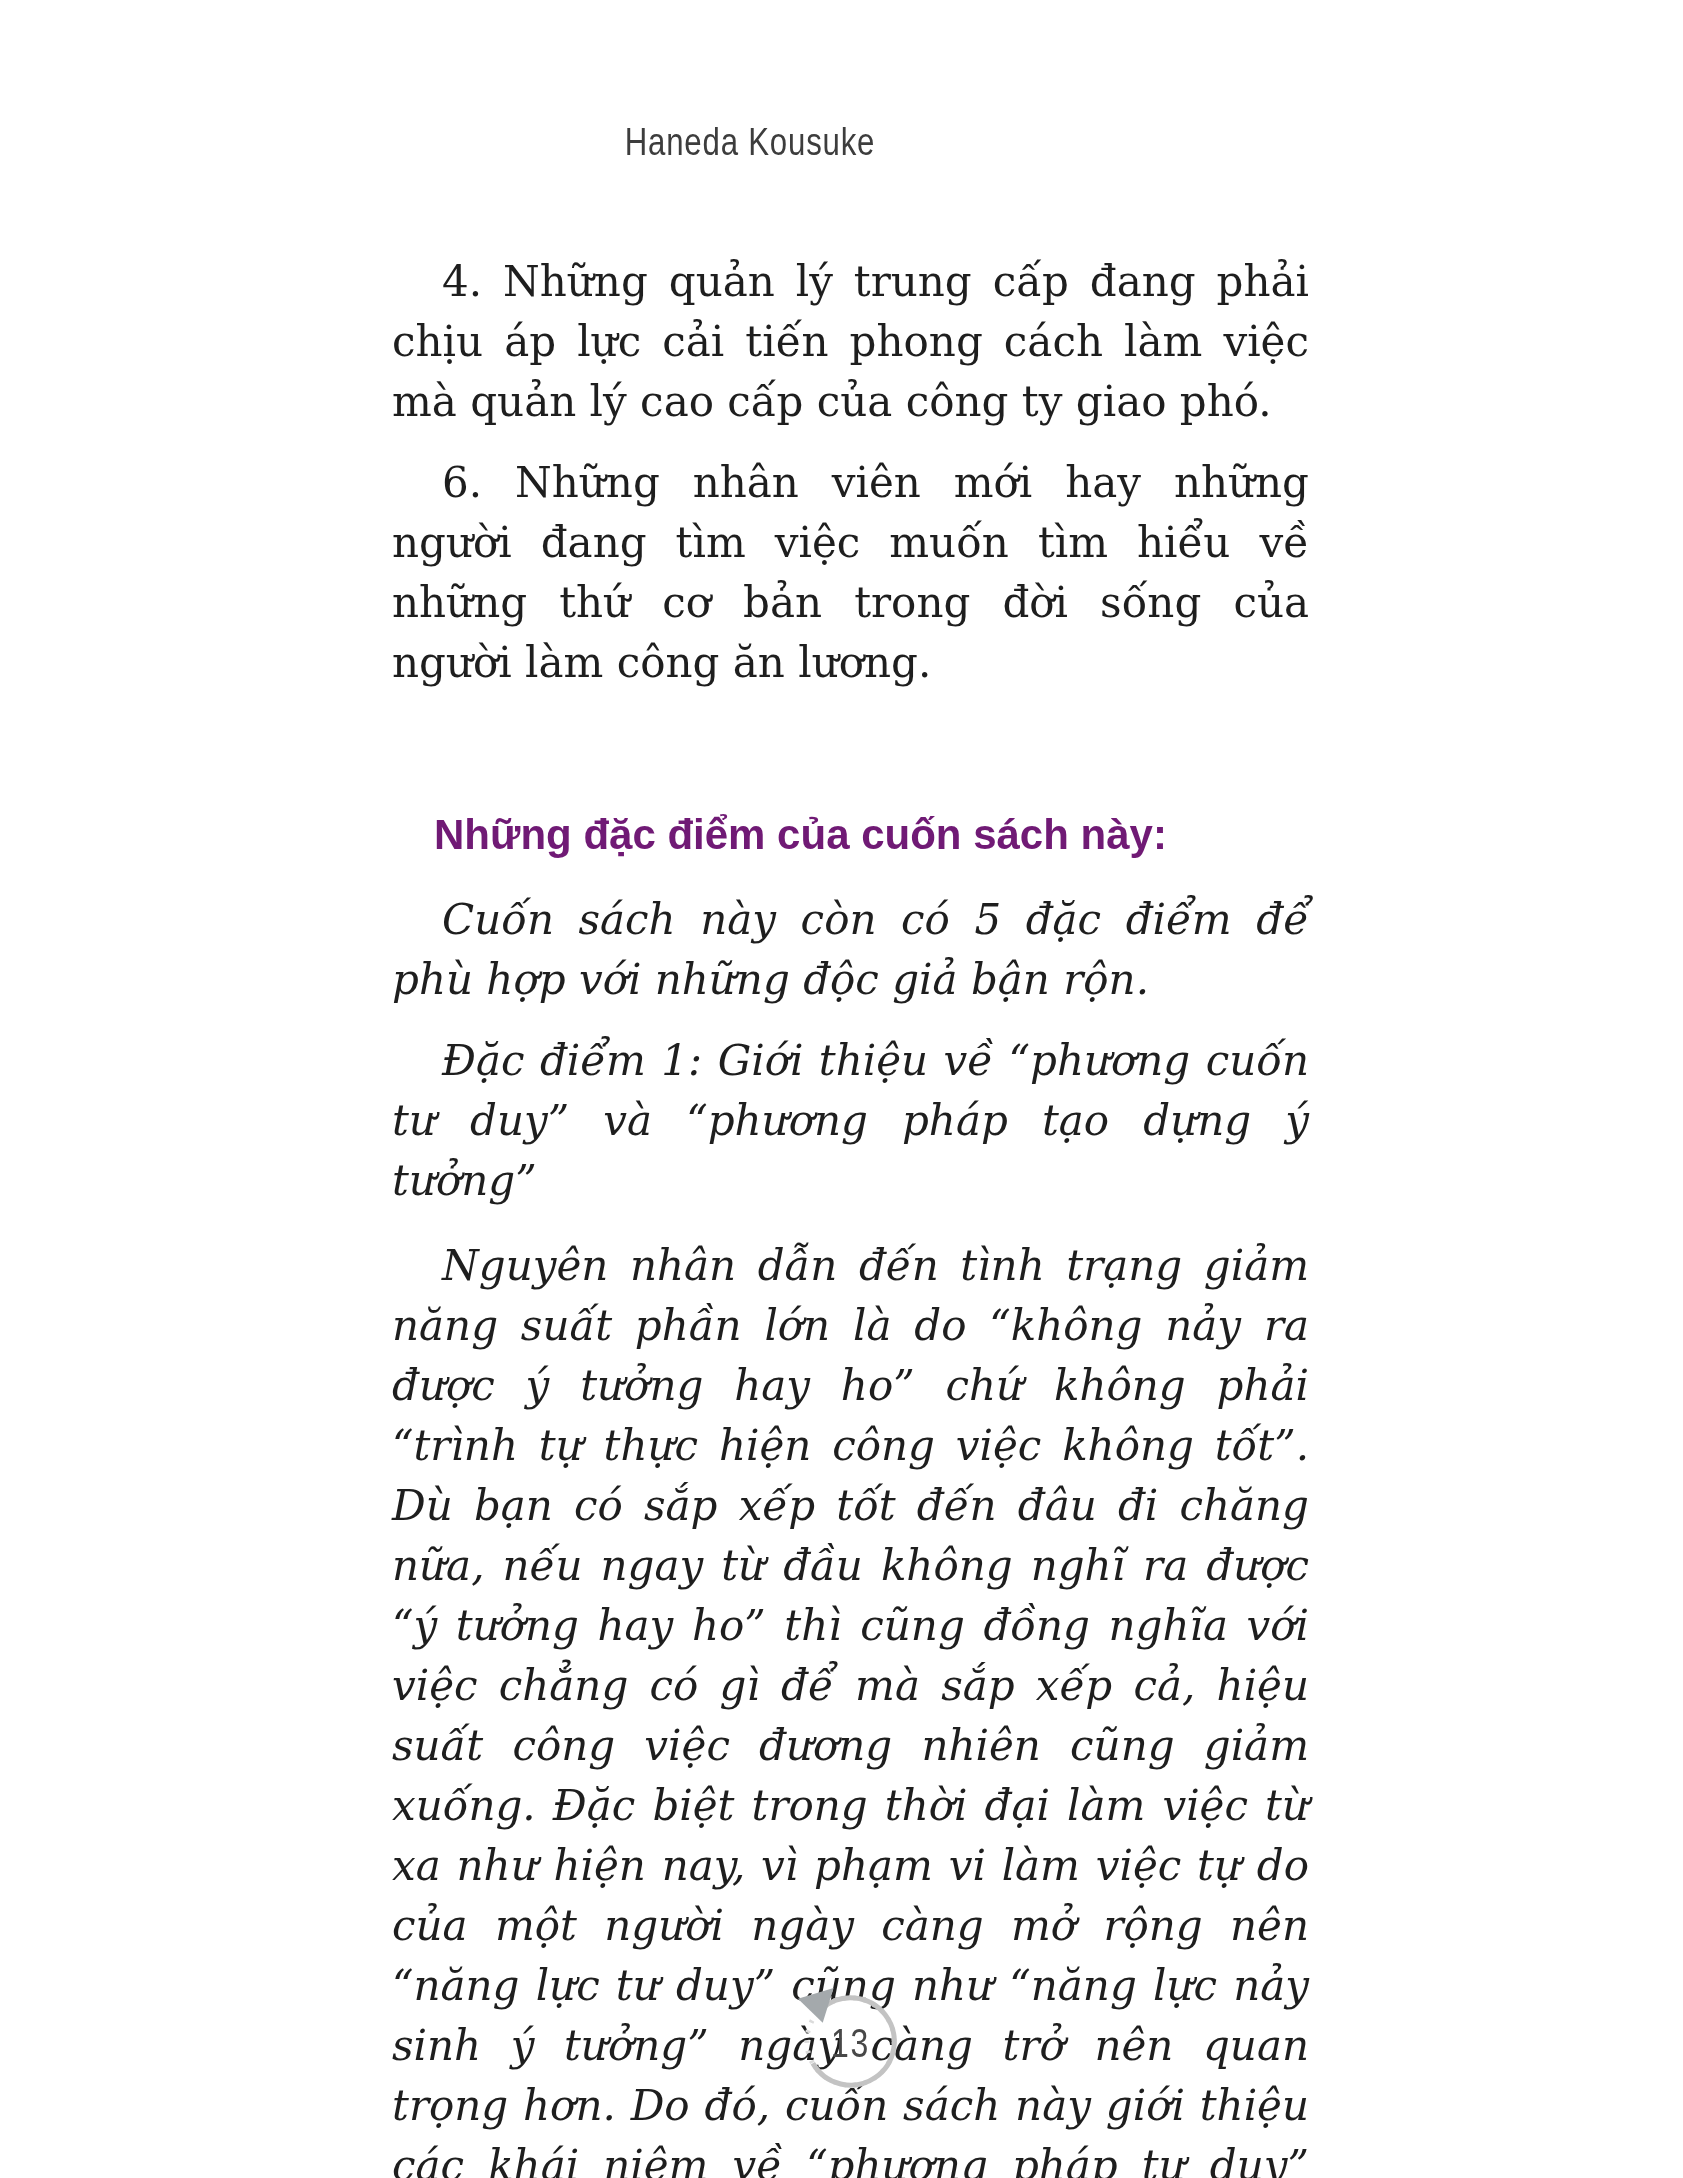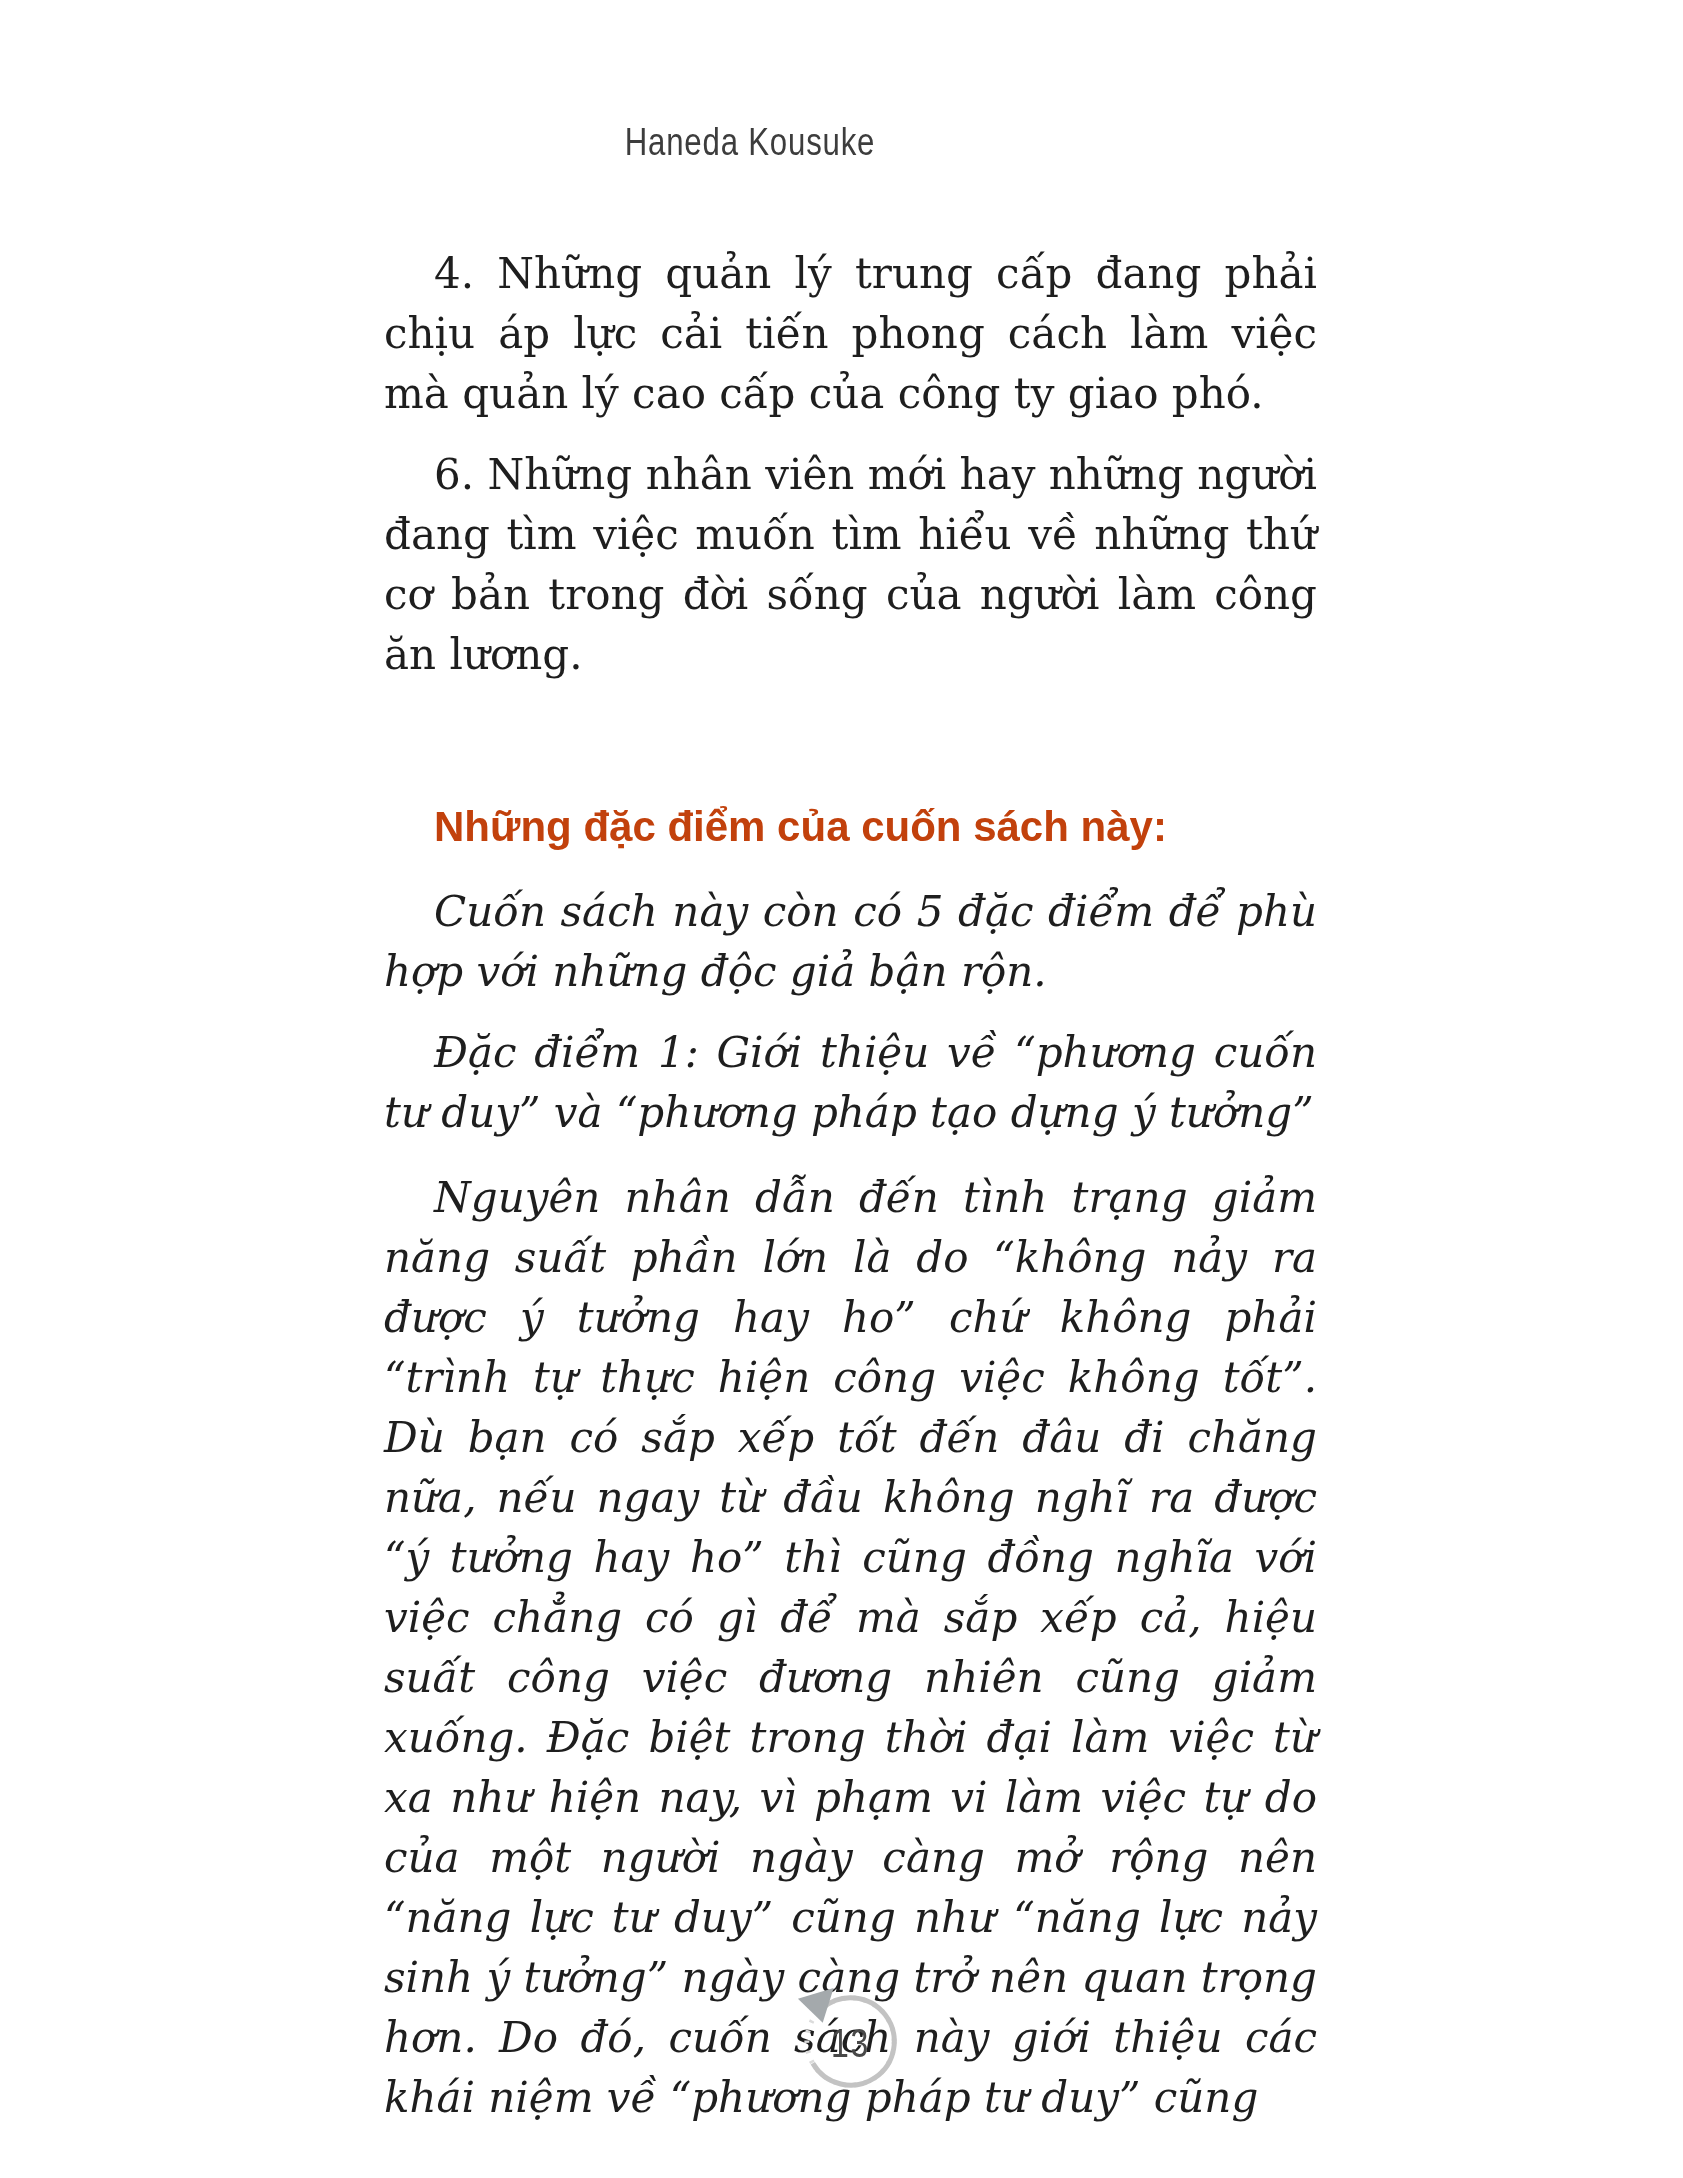--- a/index.html
+++ b/index.html
@@ -29,33 +29,33 @@
   .content {
     position: absolute;
     left: 384px;
     top: 244px;
     width: 933px;
     font-size: 42px;
     line-height: 60px;
     text-align: justify;
     color: #1e1e1e;
   }
-  .para { margin: 0; }
+  .para { margin: 8px; }
   .indent { text-indent: 50px; }
   .gap-para { margin-top: 21px; }
   .gap-intro { margin-top: 25px; font-style: italic; }
   .italic { font-style: italic; }
   .section-heading {
     margin-top: 112px;
     text-indent: 50px;
     font-family: "Liberation Sans", sans-serif;
     font-weight: 700;
     font-size: 42px;
     line-height: 60px;
-    color: #c2410c;
+    color: #701a75;
     text-align: left;
   }
   .footer {
     position: absolute;
     left: 786px;
     top: 1975px;
     width: 129px;
     height: 129px;
     text-align: center;
   }

